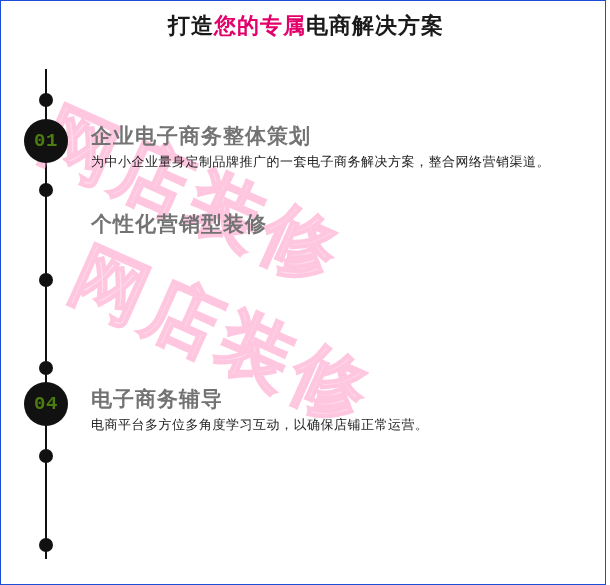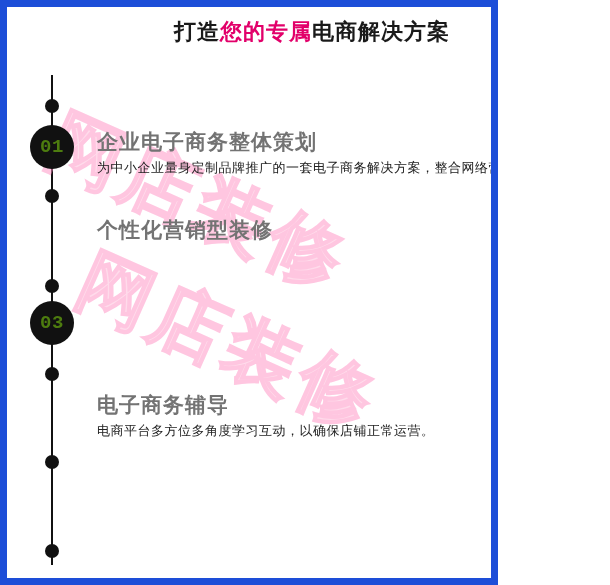--- a/index.html
+++ b/index.html
@@ -8,24 +8,24 @@
   }
   body {
     width: 610px;
     height: 585px;
     background: #ffffff;
     font-family: "Liberation Sans", sans-serif;
     overflow: hidden;
   }
   #page {
     position: relative;
-    width: 498px;
+    width: 606px;
     height: 585px;
     box-sizing: border-box;
-    border: 7px solid #1d4ed8;
+    border: 1px solid #1d4ed8;
     background: #ffffff;
     overflow: hidden;
   }
   
   .title {
     position: absolute;
     top: 10px;
     left: 0;
     width: 610px;
     text-align: center;
@@ -155,22 +155,22 @@
     <div class="num-badge">01</div>
     <div class="item-heading">企业电子商务整体策划</div>
     <div class="item-desc">为中小企业量身定制品牌推广的一套电子商务解决方案，整合网络营销渠道。</div>
   </div>
 
   <div class="item" style="top:206px">
     <div class="item-heading">个性化营销型装修</div>
   </div>
 
   <div class="item" style="top:294px">
-    <div class="num-badge">03</div>
   </div>
 
   <div class="item" style="top:381px">
+    <div class="num-badge">04</div>
     <div class="item-heading">电子商务辅导</div>
     <div class="item-desc">电商平台多方位多角度学习互动，以确保店铺正常运营。</div>
   </div>
 
 
 </div>
 
 </body></html>

